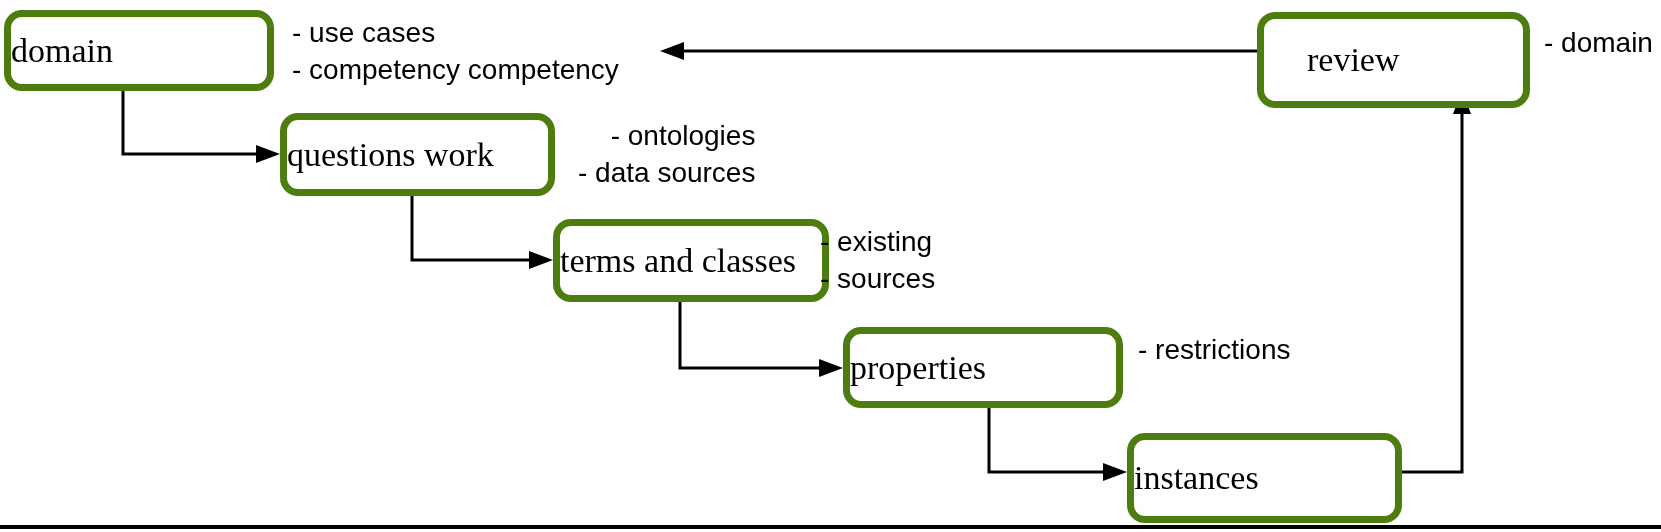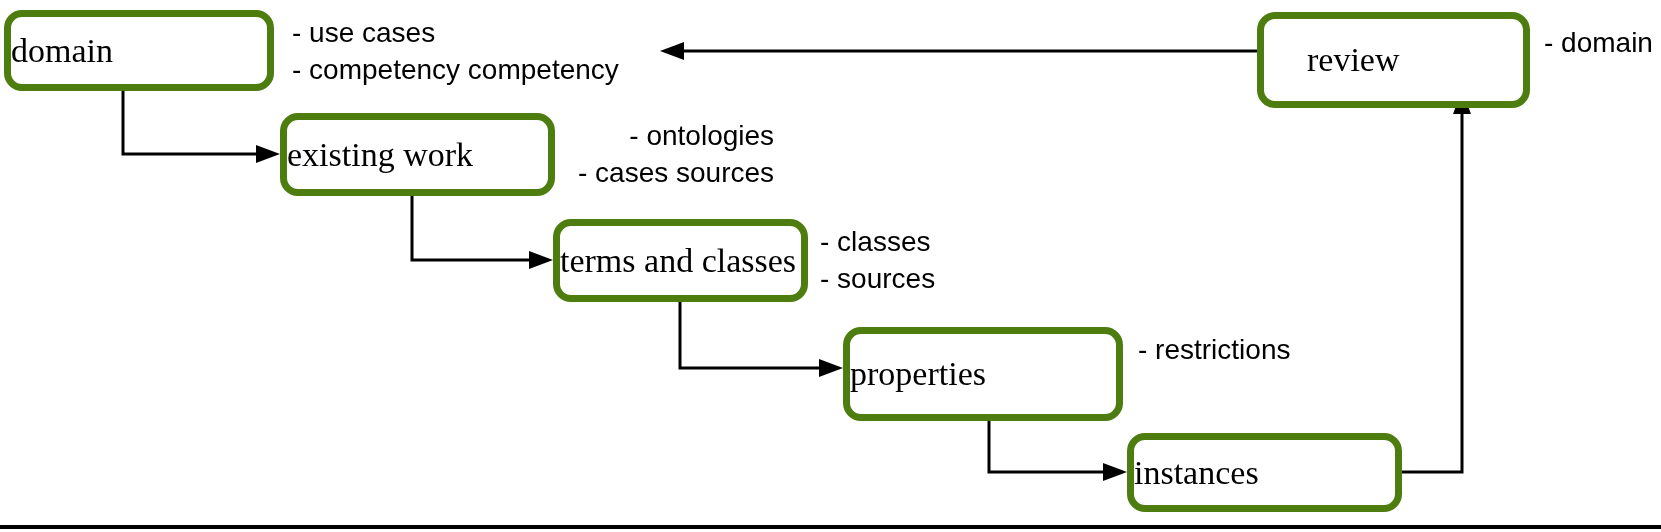--- a/index.html
+++ b/index.html
@@ -30,23 +30,23 @@
     display: flex;
     align-items: center;
     justify-content: flex-start;
     font-family: "Liberation Serif", "DejaVu Serif", serif;
     font-size: 34px;
     color: #000000;
     white-space: nowrap;
   }
   #n-domain            { left: 4px;    top: 10px;  width: 270px; height: 81px; }
   #n-existing-work     { left: 280px;  top: 113px; width: 275px; height: 83px; }
-  #n-terms-and-classes { left: 553px;  top: 219px; width: 255px; height: 83px; }
-  #n-properties        { left: 843px;  top: 327px; width: 280px; height: 94px; }
-  #n-instances         { left: 1127px; top: 433px; width: 275px; height: 79px; }
+  #n-terms-and-classes { left: 553px;  top: 219px; width: 276px; height: 83px; }
+  #n-properties        { left: 843px;  top: 327px; width: 280px; height: 81px; }
+  #n-instances         { left: 1127px; top: 433px; width: 275px; height: 90px; }
   #n-review            { left: 1257px; top: 12px;  width: 273px; height: 96px; padding-left: 43px; }
 
   .ann {
     position: absolute;
     font-family: "Liberation Sans", "DejaVu Sans", sans-serif;
     font-size: 28px;
     line-height: 37px;
     color: #000000;
     white-space: nowrap;
   }
@@ -100,45 +100,45 @@
     <g>
       <polyline points="1257,51 682,51" fill="none" stroke="#000000" stroke-width="3"></polyline>
       <polygon points="660,51 684,42 684,60" fill="#000000"></polygon>
     </g>
   </svg>
 
   <div class="node" id="n-domain">
     <span>domain</span>
   </div>
   <div class="node" id="n-existing-work">
-    <span>existing work</span>
+    <span>questions work</span>
   </div>
   <div class="node" id="n-terms-and-classes">
     <span>terms and classes</span>
   </div>
   <div class="node" id="n-properties">
     <span>properties</span>
   </div>
   <div class="node" id="n-instances">
     <span>instances</span>
   </div>
   <div class="node" id="n-review">
     <span>review</span>
   </div>
 
   <div class="ann" id="a-domain">
     <div>- use cases</div>
     <div>- competency competency</div>
   </div>
   <div class="ann" id="a-existing">
     <div>- ontologies</div>
-    <div>- cases sources</div>
+    <div>- data sources</div>
   </div>
   <div class="ann" id="a-terms">
-    <div>- classes</div>
+    <div>- existing</div>
     <div>- sources</div>
   </div>
   <div class="ann" id="a-properties">
     <div>- restrictions</div>
   </div>
   <div class="ann" id="a-review">
     <div>- domain</div>
   </div>
 
   <div class="bottom-rule"></div>

